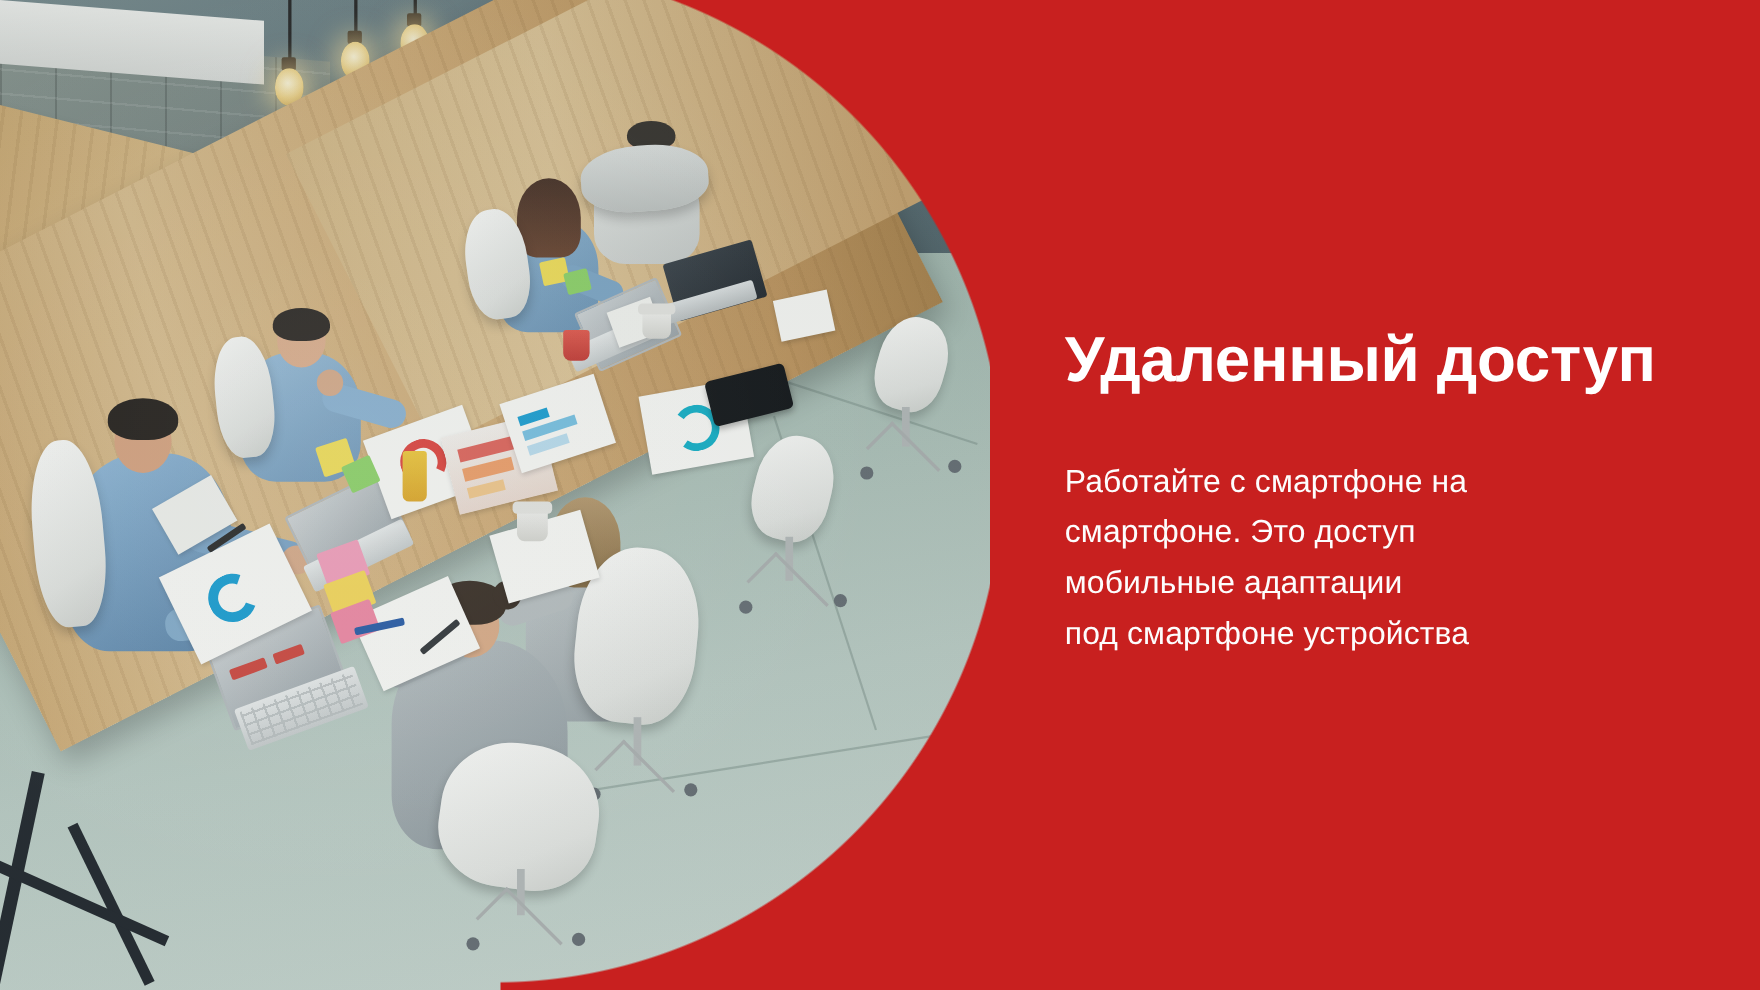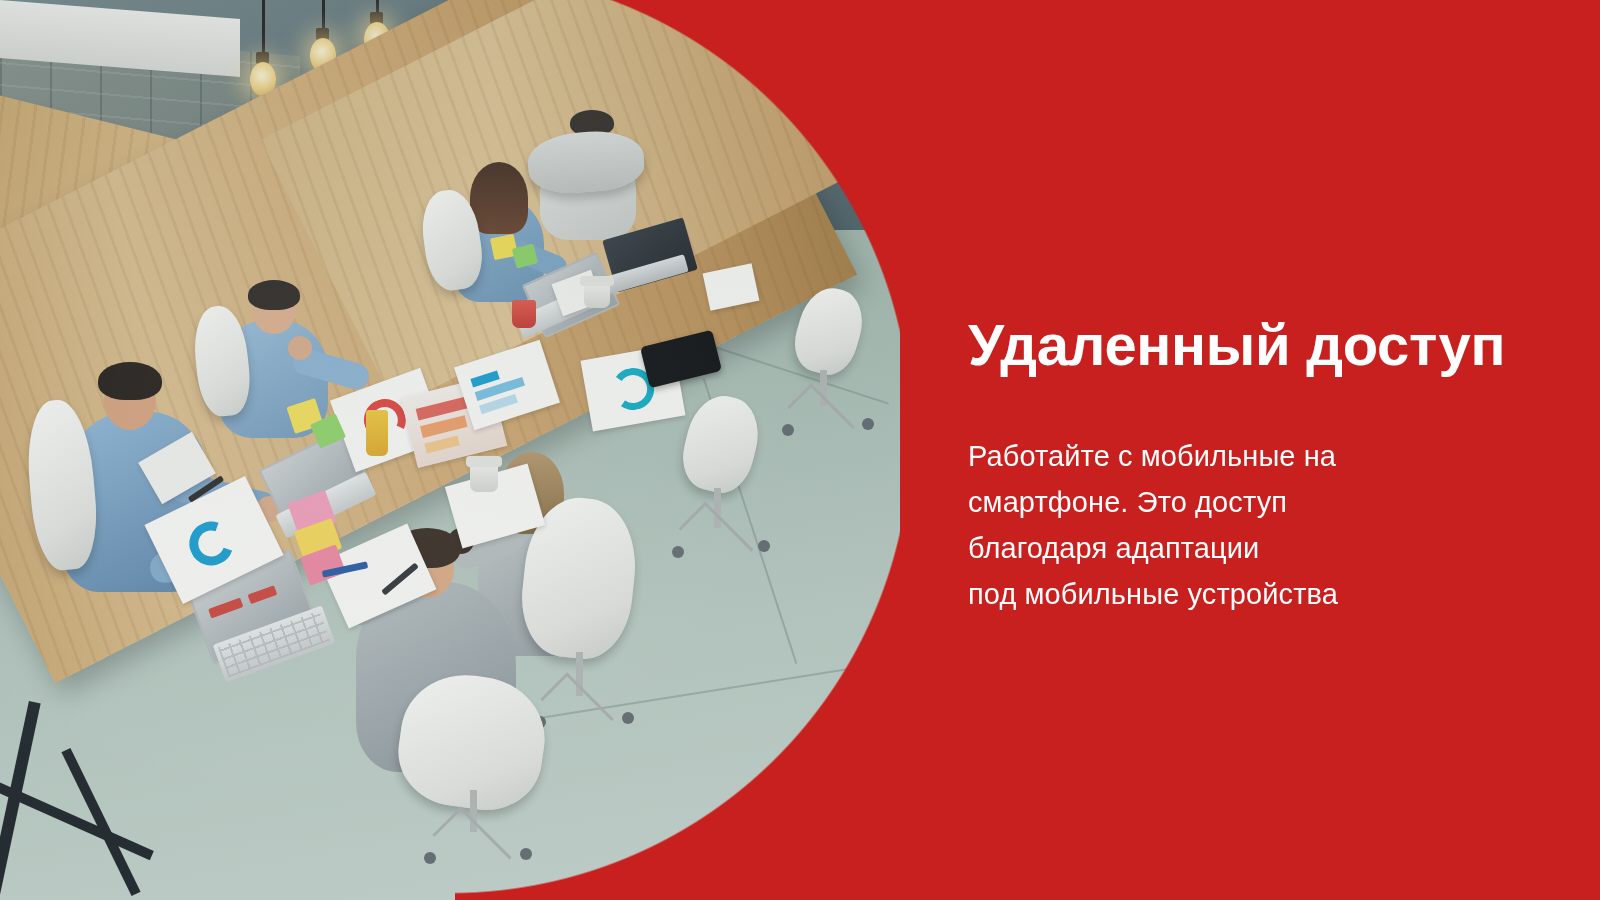--- a/index.html
+++ b/index.html
@@ -261,21 +261,20 @@
     width:600px;
     z-index:30;
   }
   .headline {
     font-size:58px;
     font-weight:700;
     line-height:1.08;
     color:#ffffff;
     letter-spacing:-.3px;
     white-space:nowrap;
-    margin-top:18px;
   }
   .body-copy {
     margin-top:56px;
     font-size:29px;
     font-weight:400;
     line-height:46px;
     color:#fdfdfd;
     letter-spacing:.1px;
   }
   .body-copy .ln { display:block; white-space:nowrap; }
@@ -488,20 +487,20 @@
 
       <div class="photo-tone"></div>
     </div>
   </div>
 
 
   <div class="copy">
     <h1 class="headline">Удаленный доступ</h1>
 
     <div class="body-copy">
-      <span class="ln">Работайте с мобильные на</span>
+      <span class="ln">Работайте с смартфоне на</span>
       <span class="ln">смартфоне. Это доступ</span>
-      <span class="ln">благодаря адаптации</span>
-      <span class="ln">под мобильные устройства</span>
+      <span class="ln">мобильные адаптации</span>
+      <span class="ln">под смартфоне устройства</span>
     </div>
   </div>
 
 </div>
 
 </body></html>

